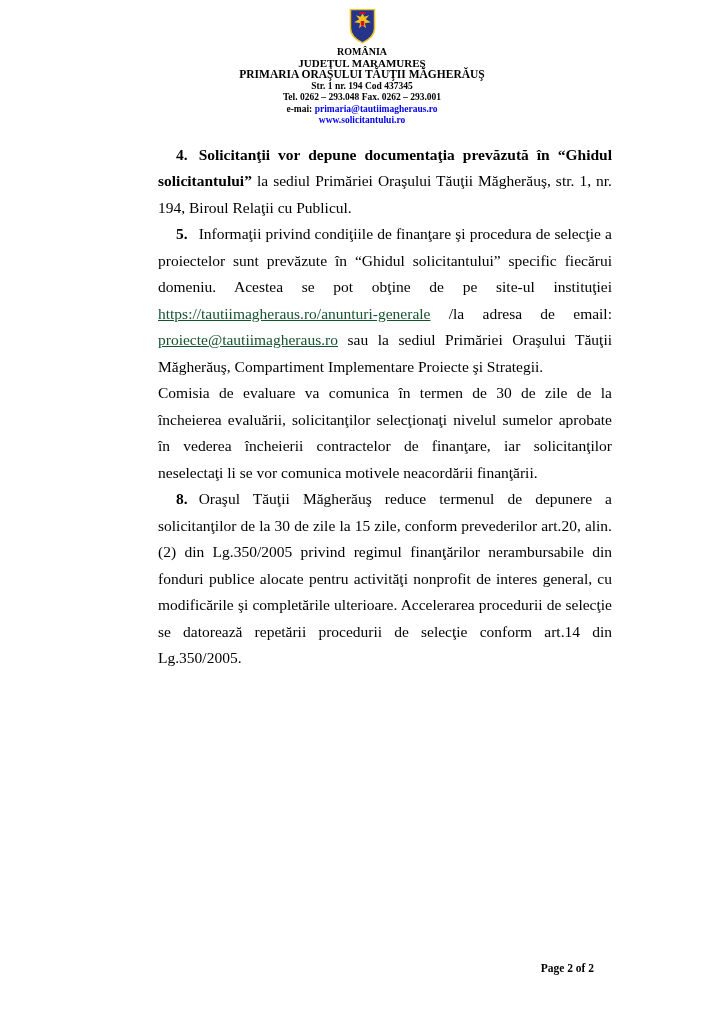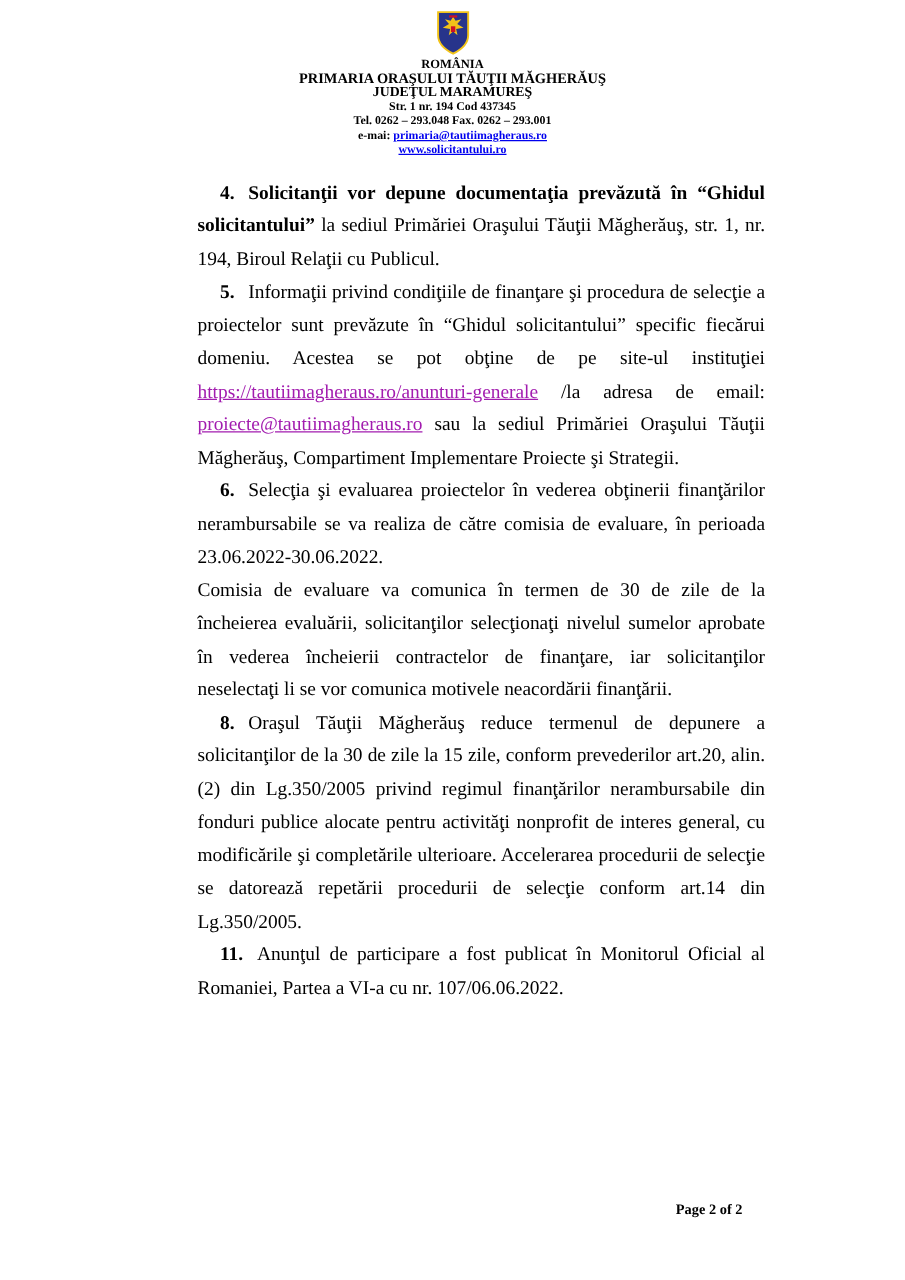--- a/index.html
+++ b/index.html
@@ -29,21 +29,20 @@
   .h-line { font-weight: bold; line-height: 11.5px; }
   .h-country     { font-size: 10px;  }
   .h-county      { font-size: 11px;  }
   .h-institution { font-size: 11.5px; }
   .h-address     { font-size: 9.5px; }
   .h-phone       { font-size: 9.5px; }
   .h-contact     { font-size: 9.5px; }
   .h-website     { font-size: 9.5px; }
   a.doc-link, .link {
     color: #0000EE;
-    text-decoration: underline;
     cursor: pointer;
     text-align: center;
   }
   
   .doc-body {
     margin: 15px 38px 0 84px;
     text-align: justify;
     font-size: 15.5px;
     line-height: 26.5px;
   }
@@ -52,21 +51,22 @@
   .num {
     font-weight: bold;
     margin-right: 11px;
   }
   .run.normal { font-weight: normal; }
   .run.bold { font-weight: bold; }
   .run.bold-underline {
     font-weight: bold;
   }
   .run.link {
-    color: #a21caf;
+    color: #14532d;
+    text-decoration: underline;
   }
   
   .footer {
     position: absolute;
     top: 962px;
     right: 56px;
     font-size: 11.5px;
     font-weight: bold;
   }
 </style>
@@ -76,38 +76,36 @@
 <div class="page">
 
   <div class="letterhead">
     <svg class="emblem" width="27" height="35" viewBox="0 0 24 32" xmlns="http://www.w3.org/2000/svg">
       <path d="M1 0.5 h22 v17 q0 8 -11 13.5 q-11 -5.5 -11 -13.5 z" fill="#27348B" stroke="#F2C319" stroke-width="1.4"></path>
       <path d="M12 4 l-1.8 3 l-4.2 -1.2 l3 3.6 l-4.6 2.6 l5.4 1 l-1 4.6 l3.2 -2.8 l3.2 2.8 l-1 -4.6 l5.4 -1 l-4.6 -2.6 l3 -3.6 l-4.2 1.2 z" fill="#F2C319"></path>
       <rect x="10.4" y="11" width="3.2" height="4.2" fill="#CE1126"></rect>
       <rect x="9" y="3" width="6" height="1.6" fill="#CE1126"></rect>
     </svg>
     <div class="h-line h-country">ROMÂNIA</div>
+    <div class="h-line h-county">JUDEŢUL MARAMUREŞ</div>
     <div class="h-line h-institution">PRIMARIA ORAŞULUI TĂUŢII MĂGHERĂUŞ</div>
-    <div class="h-line h-county">JUDEŢUL MARAMUREŞ</div>
     <div class="h-line h-address">Str. 1 nr. 194 Cod 437345</div>
     <div class="h-line h-phone">Tel. 0262 – 293.048  Fax. 0262 – 293.001</div>
     <div class="h-line h-contact">
       <span>e-mai: </span><a class="doc-link">primaria@tautiimagheraus.ro</a>
     </div>
     <div class="h-line h-website">
       <a class="doc-link">www.solicitantului.ro</a>
     </div>
   </div>
 
   <div class="doc-body" id="para-container">
       <p class="para indent"><span class="num">4.</span><span class="run bold-underline">Solicitanţii vor depune documentaţia prevăzută în “Ghidul solicitantului</span><span class="run bold">”</span><span class="run normal"> la sediul Primăriei Oraşului Tăuţii Măgherăuş, str. 1, nr. 194, Biroul Relaţii cu Publicul.</span></p>
       <p class="para indent"><span class="num">5.</span><span class="run normal">Informaţii privind condiţiile de finanţare şi procedura de selecţie a proiectelor sunt prevăzute în “Ghidul solicitantului” specific fiecărui domeniu. Acestea se pot obţine de pe site-ul instituţiei </span><a class="run link">https://tautiimagheraus.ro/anunturi-generale</a><span class="run normal"> /la adresa de email: </span><a class="run link">proiecte@tautiimagheraus.ro</a><span class="run normal"> sau la sediul Primăriei Oraşului Tăuţii Măgherăuş, Compartiment Implementare Proiecte şi Strategii.</span></p>
-      <p class="para indent"><span class="num">6.</span><span class="run normal">Selecţia şi evaluarea proiectelor în vederea obţinerii finanţărilor nerambursabile se va realiza de către comisia de evaluare, în perioada 23.06.2022-30.06.2022.</span></p>
       <p class="para"><span class="run normal">Comisia de evaluare va comunica în termen de 30 de zile de la încheierea evaluării, solicitanţilor selecţionaţi nivelul sumelor aprobate în vederea încheierii contractelor de finanţare, iar solicitanţilor neselectaţi li se vor comunica motivele neacordării finanţării.</span></p>
       <p class="para indent"><span class="num">8.</span><span class="run normal">Oraşul Tăuţii Măgherăuş reduce termenul de depunere a solicitanţilor de la 30 de zile la 15 zile, conform prevederilor art.20, alin.(2) din Lg.350/2005 privind regimul finanţărilor nerambursabile din fonduri publice alocate pentru activităţi nonprofit de interes general, cu modificările şi completările ulterioare. Accelerarea procedurii de selecţie se datorează repetării procedurii de selecţie conform art.14 din Lg.350/2005.</span></p>
-      <p class="para indent"><span class="num">11.</span><span class="run normal">Anunţul de participare a fost publicat în Monitorul Oficial al Romaniei, Partea a VI-a cu nr. 107/06.06.2022.</span></p>
     </div>
 
   <div class="footer">
     <span>Page 2 of 2</span>
   </div>
 
 </div>
 
 </body></html>

